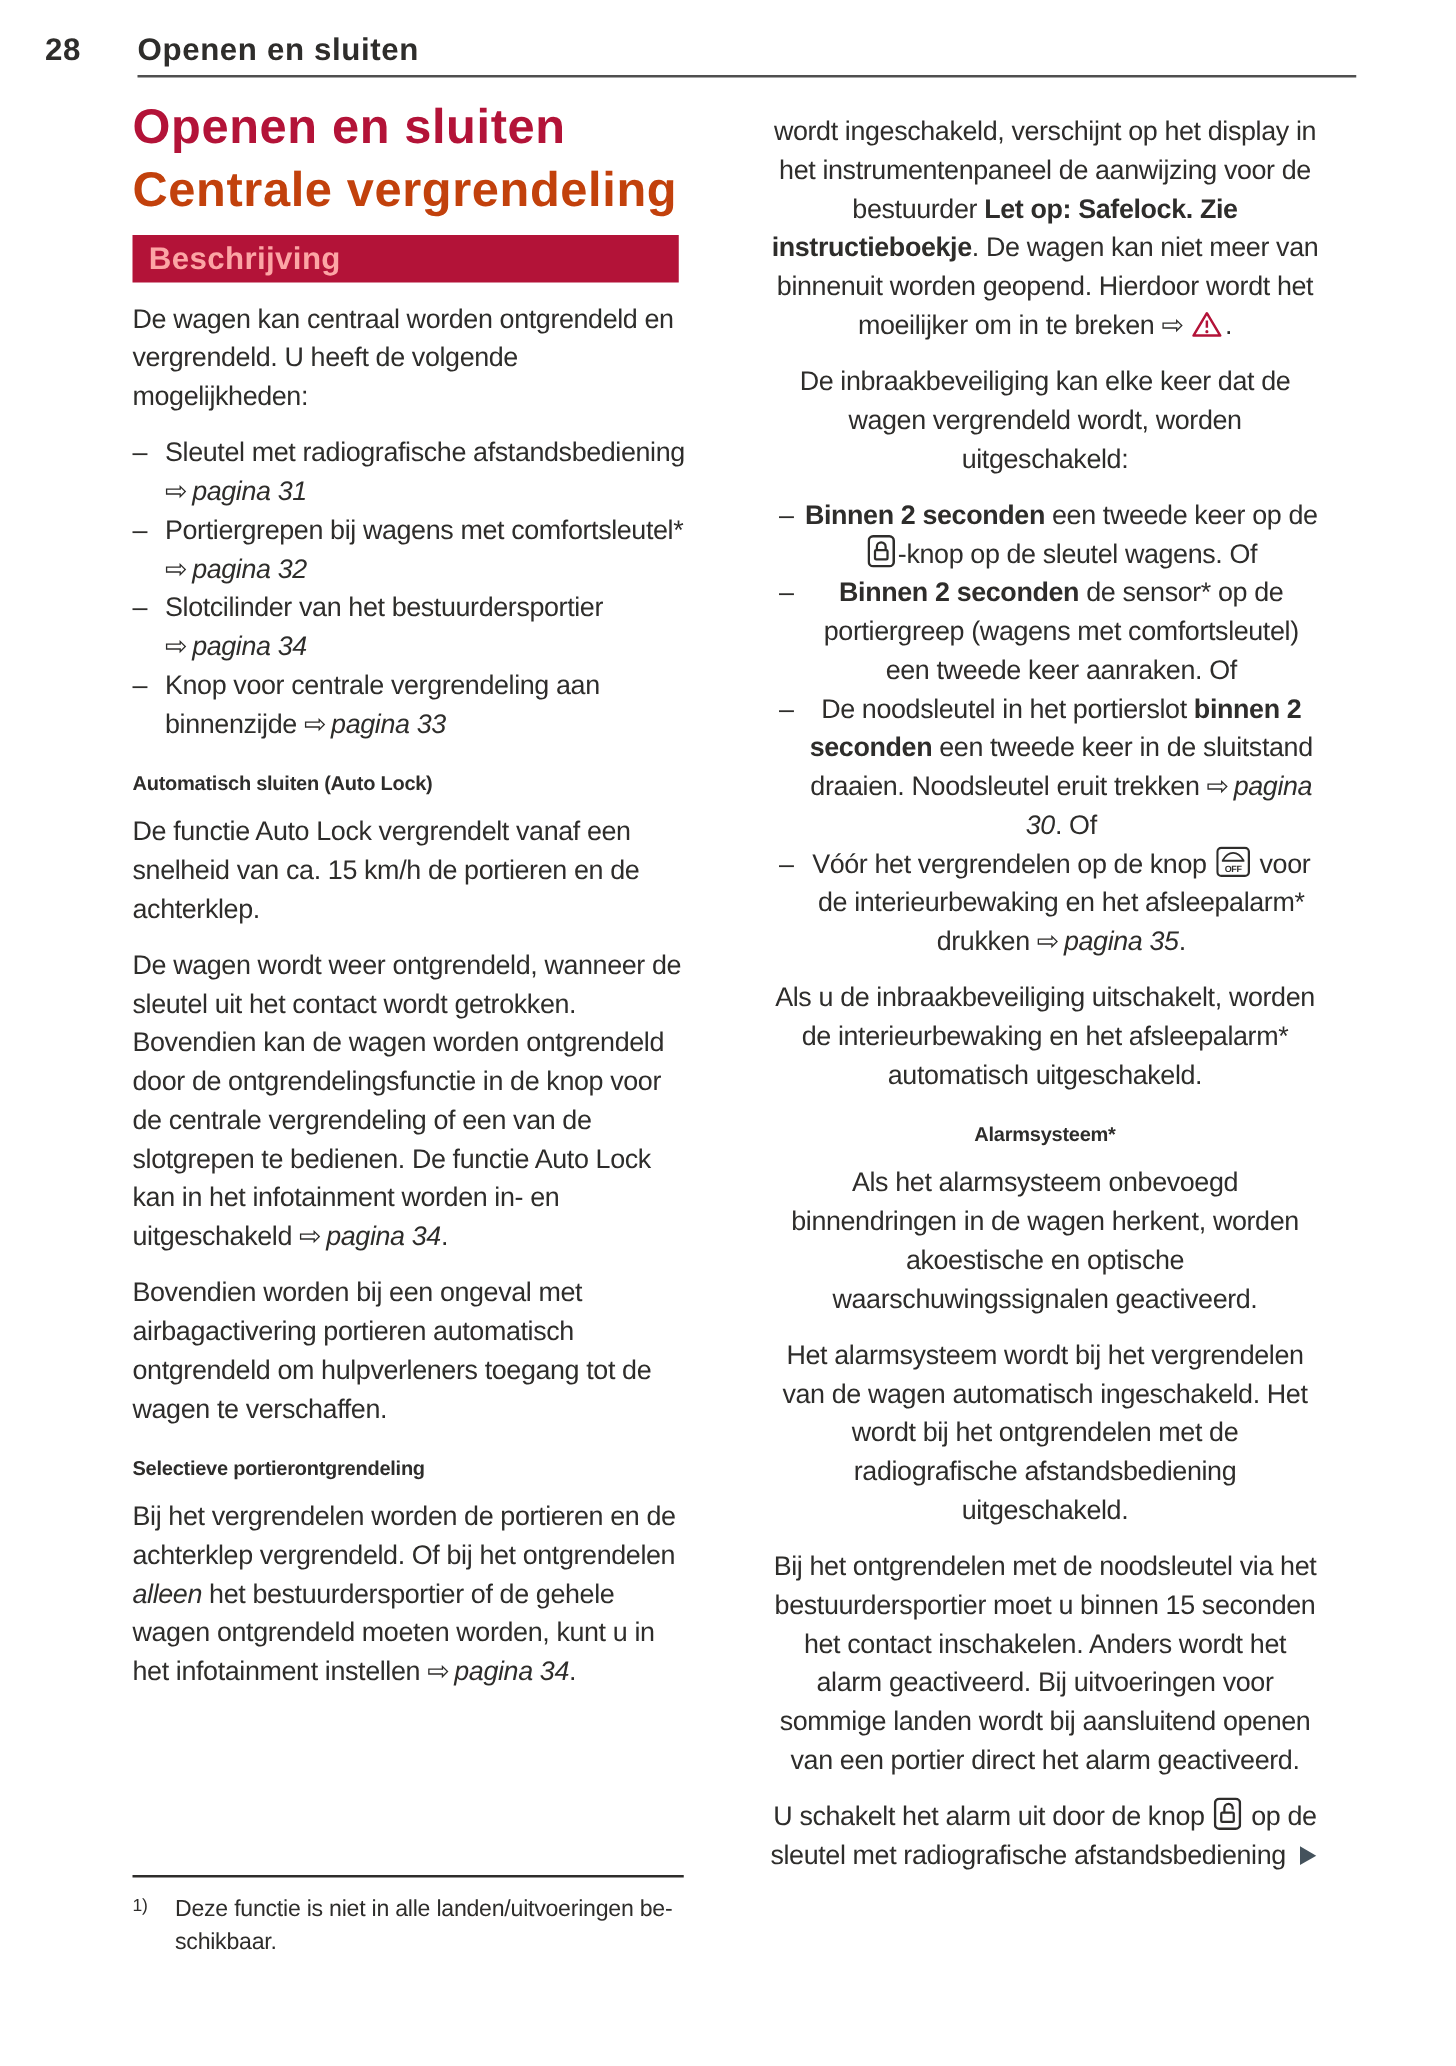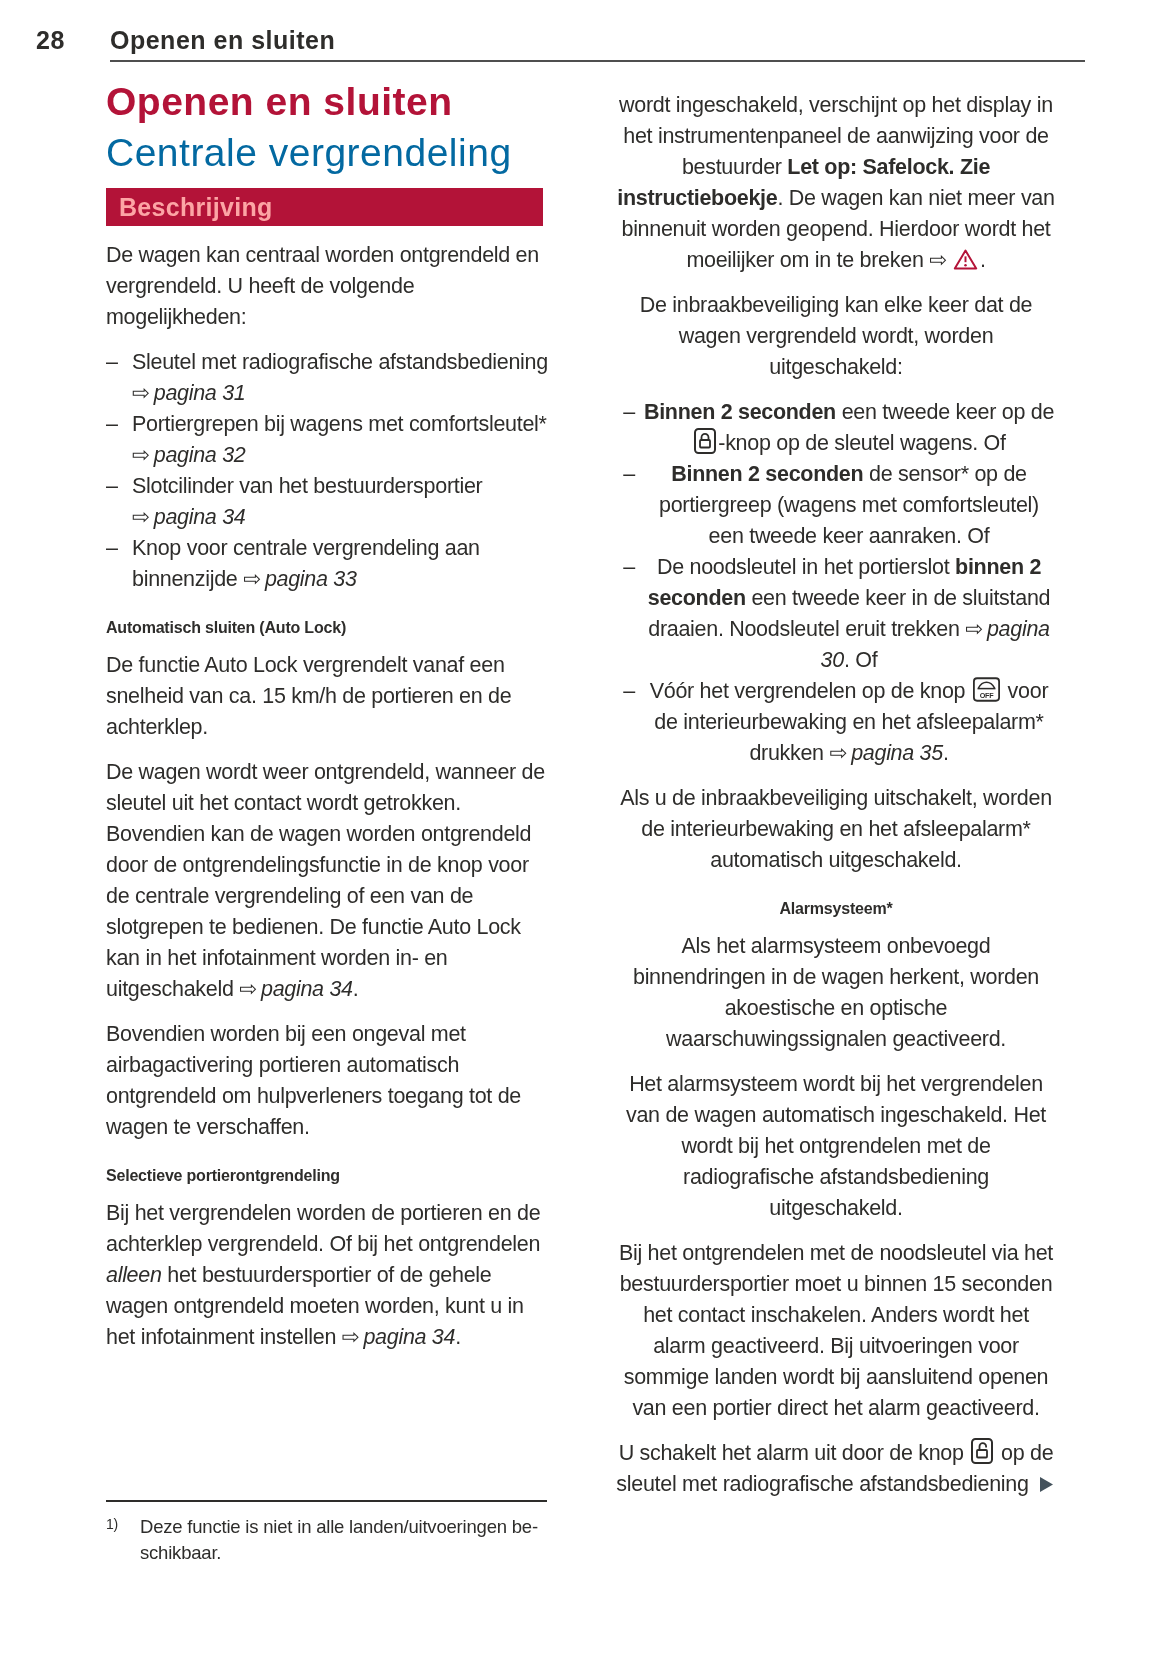--- a/index.html
+++ b/index.html
@@ -11,21 +11,21 @@
     color:#2e2d2b;
     overflow:hidden;
     margin:0 auto;
   }
   
   .page-num{position:absolute;left:36px;top:26px;font-size:25px;font-weight:bold;letter-spacing:.5px;}
   .running-head{position:absolute;left:110px;top:26px;font-size:25px;font-weight:bold;letter-spacing:.5px;}
   .head-rule{position:absolute;left:110px;top:60px;width:975px;height:2px;background:#4f4f4f;}
   
   .chapter-title{position:absolute;left:106px;top:80px;font-size:39px;font-weight:bold;color:#b31338;letter-spacing:.5px;}
-  .section-title{position:absolute;left:106px;top:131px;font-size:39px;font-weight:normal;color:#0369a1;letter-spacing:.5px;}
+  .section-title{position:absolute;left:106px;top:131px;font-size:39px;font-weight:bold;color:#c2410c;letter-spacing:.5px;}
   .banner{
     position:absolute;left:106px;top:188px;width:437px;height:38px;
     background:#b31338;color:#fca5a5;font-size:25px;font-weight:bold;
     line-height:38px;padding-left:13px;box-sizing:border-box;letter-spacing:.3px;
   }
   
   .col{position:absolute;font-size:21.5px;line-height:31px;letter-spacing:-0.3px;}
   .col-left{left:106px;top:240px;width:444px;}
   .col-right{left:616px;top:90px;width:440px;text-align:center;}
   .col p{margin:0 0 14px 0;}

